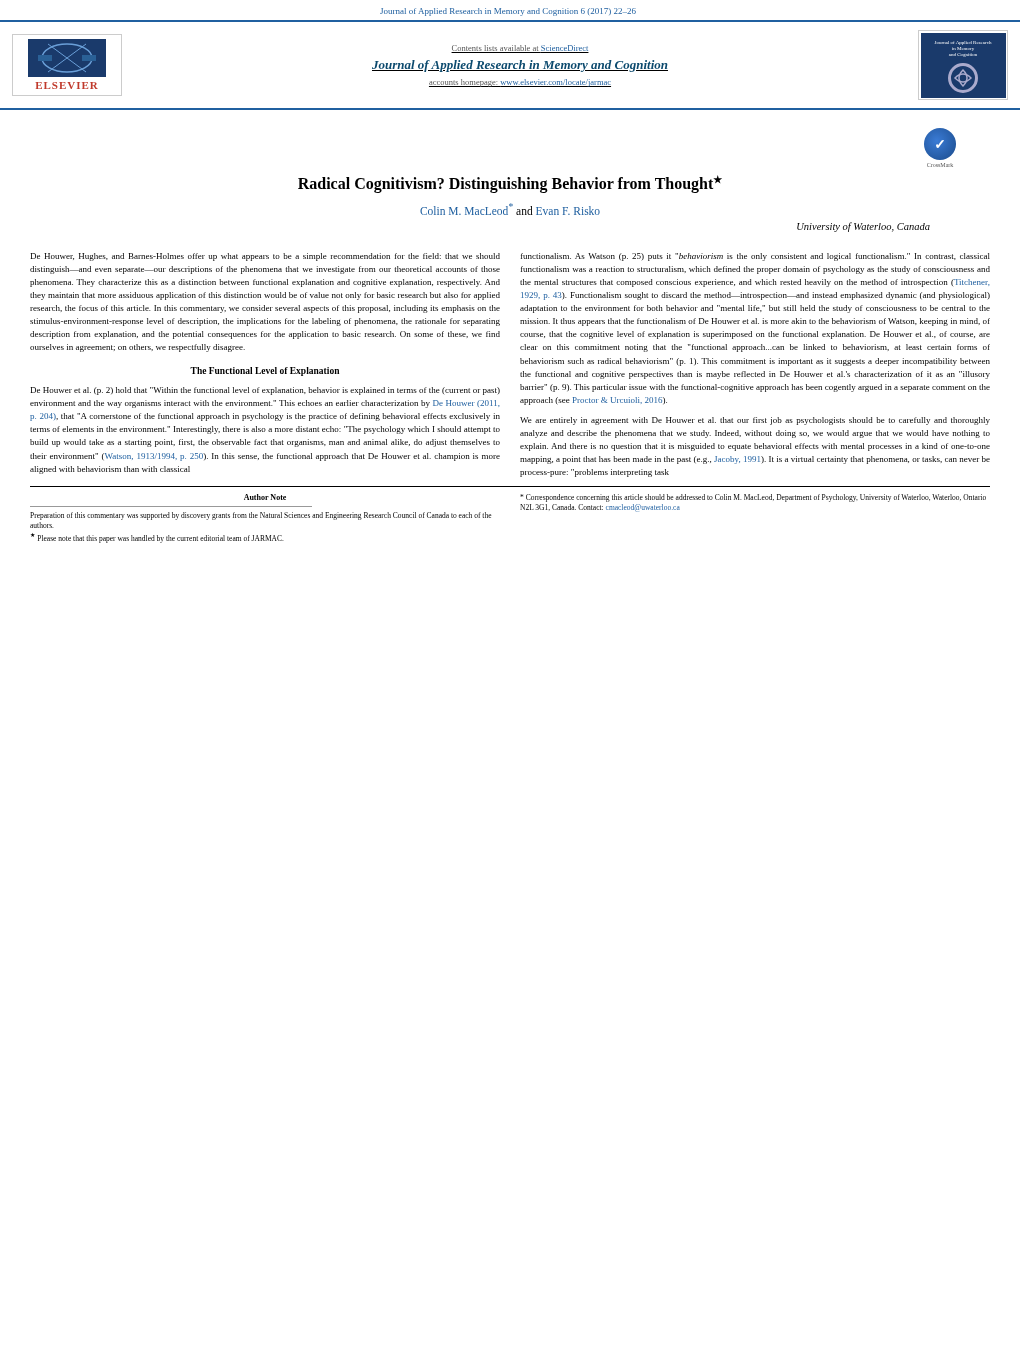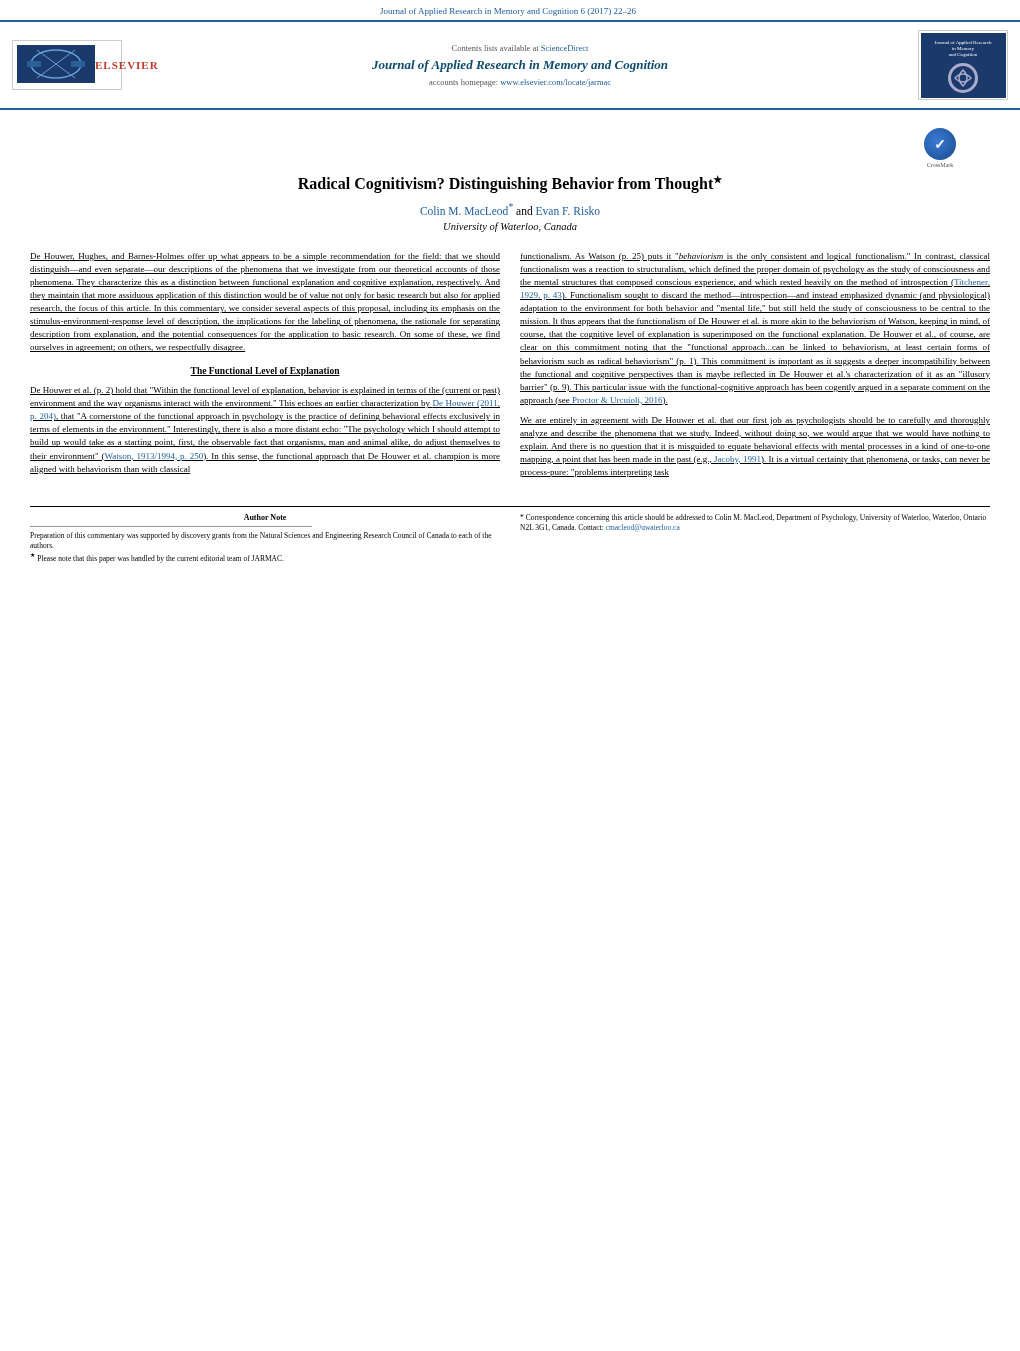--- a/index.html
+++ b/index.html
@@ -38,32 +38,33 @@
       align-items: center;
       padding: 8px 12px;
       gap: 10px;
     }
     .header-left {
       width: 110px;
       flex-shrink: 0;
       border: 1px solid #ccc;
       padding: 4px;
       display: flex;
-      flex-direction: row;
+      flex-direction: column;
       align-items: center;
     }
     .elsevier-text {
       color: #c0392b;
       font-size: 11px;
       font-weight: bold;
       letter-spacing: 1px;
     }
     .header-center {
       flex: 1;
       text-align: center;
+      text-decoration: underline;
     }
     .sciencedirect-link {
       font-size: 8.5px;
       color: #555;
     }
     .sciencedirect-link a { color: #2060a0; text-decoration: none; }
     .journal-title-main {
       font-size: 13px;
       font-weight: bold;
       color: #0c4a6e;
@@ -165,36 +166,36 @@
     }
     .authors {
       font-size: 11.5px;
       margin: 8px 0 4px 0;
     }
     .author-link { color: #2060a0; text-decoration: none; }
     .affiliation {
       font-size: 10.5px;
       margin: 2px 0 8px 0;
       font-style: italic;
+      text-align: right;
     }
 
     
     .keywords {
       font-size: 9px;
       margin: 6px 0 12px 0;
       text-align: center;
     }
     .keywords em { font-style: italic; font-weight: bold; }
 
     
     .two-col {
       display: flex;
       gap: 20px;
       padding: 0;
-      text-decoration: underline;
     }
     .col-left, .col-right {
       flex: 1;
       font-size: 9px;
       line-height: 1.45;
       text-align: justify;
     }
 
     
     .section-heading {
@@ -208,21 +209,20 @@
       margin-bottom: 7px;
       text-indent: 12px;
     }
     p.no-indent { text-indent: 0; }
 
     .link { color: #2060a0; text-decoration: none; }
 
     
     .footnote-area {
       border-top: 1px solid #000;
-      margin-top: 20px;
       padding-top: 6px;
       font-size: 7.5px;
       display: flex;
       gap: 20px;
     }
     .footnote-left, .footnote-right {
       flex: 1;
     }
     .footnote-title {
       font-size: 8px;

